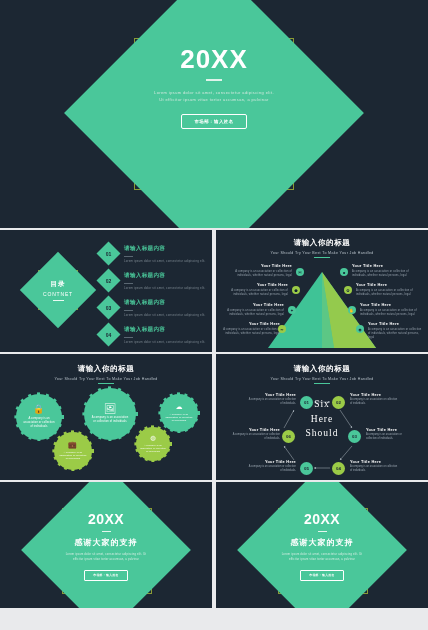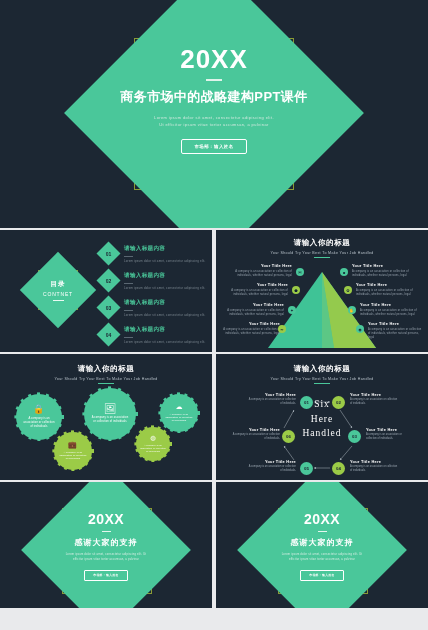--- a/index.html
+++ b/index.html
@@ -179,21 +179,20 @@
 <body>
 
 <div id="deck">
 
   <section class="slide slide--hero">
     <div class="frame hero-frame"></div>
     <div class="diamond hero-diamond"></div>
     <div class="hero-body">
       <div class="hero-year">20XX</div>
       <div class="hero-rule"></div>
-      <div class="hero-head">商务市场中的战略建构PPT课件</div>
       <div class="hero-sub">
         <div>Lorem ipsum dolor sit amet, consectetur adipiscing elit.</div>
         <div>Ut efficitur ipsum vitae tortor accumsan, a pulvinar</div>
       </div>
       <div class="hero-btn">市场部：输入姓名</div>
     </div>
   </section>
 
   <section class="slide">
     <div class="frame toc-frame"></div>
@@ -503,21 +502,21 @@
         <span>06</span>
       </div>
     <div class="step-label l" style="left:14px; top:73px">
       <div class="h">Your Title Here</div>
       <div class="p">A company is an association or collection of individuals.</div>
     </div>
 
     <div class="steps-center">
       <div>Six</div>
       <div>Here</div>
-      <div>Handled</div>
+      <div>Should</div>
     </div>
   </section>
 
   <section class="slide">
     <div class="frame th-frame"></div>
     <div class="diamond th-diamond"></div>
     <div class="th-body">
       <div class="th-year">20XX</div>
       <div class="th-rule"></div>
       <div class="th-head">感谢大家的支持</div>

